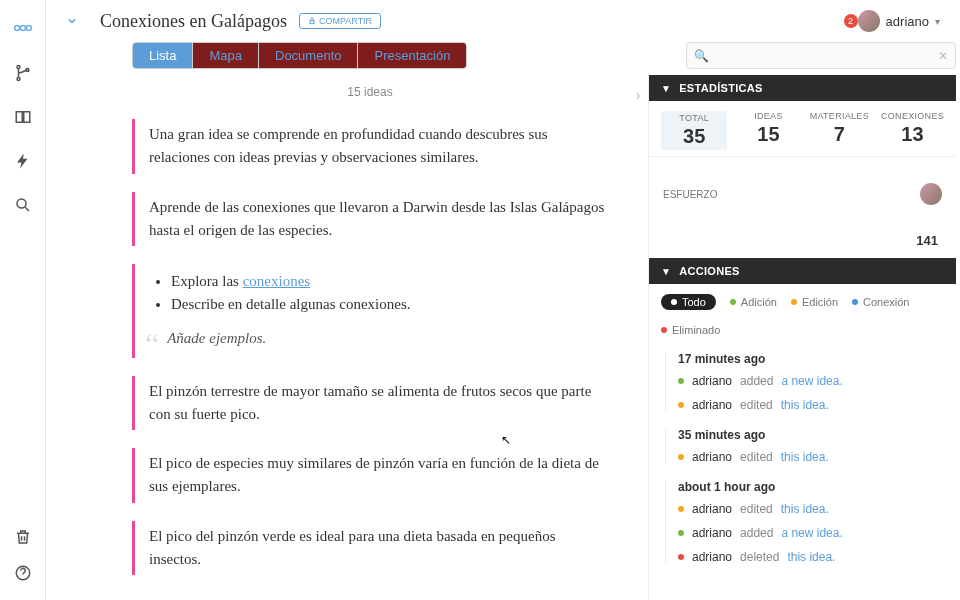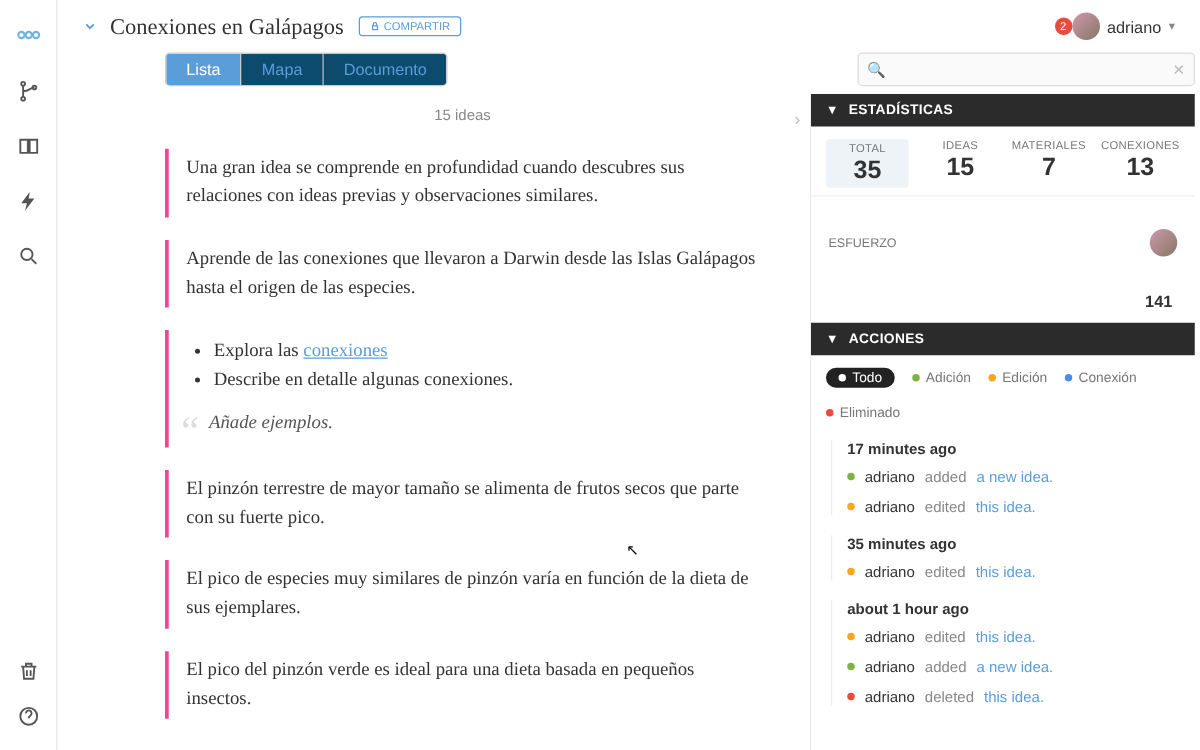--- a/index.html
+++ b/index.html
@@ -12,32 +12,32 @@
 .rail-icon { width: 18px; height: 18px; color: #555; cursor: pointer; }
 .rail-spacer { flex: 1; }
 .rail-bottom { display: flex; flex-direction: column; align-items: center; gap: 18px; padding-bottom: 18px; }
 
 
 .main { flex: 1; display: flex; flex-direction: column; min-width: 0; }
 
 
 .header { display: flex; align-items: center; padding: 10px 20px 4px 20px; }
 .chev { color: #5b9dd9; margin-right: 10px; }
-.title { font-size: 18px; font-weight: 400; color: #333; font-family: Georgia, serif; }
+.title { font-size: 18px; font-weight: 400; color: #333; font-family: Georgia, serif; margin-left: 12px; }
 .share-btn { margin-left: 12px; border: 1px solid #5b9dd9; color: #5b9dd9; background: #fff; font-size: 9px; padding: 2px 8px; border-radius: 3px; display: inline-flex; align-items: center; gap: 3px; cursor: pointer; }
 .header-right { margin-left: auto; display: flex; align-items: center; gap: 6px; }
 .badge-count { background: #e74c3c; color: #fff; font-size: 9px; width: 14px; height: 14px; border-radius: 50%; display: flex; align-items: center; justify-content: center; position: relative; left: 6px; z-index: 2; }
 .avatar-sm { width: 22px; height: 22px; border-radius: 50%; background: linear-gradient(135deg,#c9a,#876); }
 .username { font-size: 13px; color: #333; }
 .chev-sm { color: #888; font-size: 10px; }
 
 
 .toolbar { display: flex; align-items: center; padding: 6px 4px 6px 86px; gap: 0; }
 .tabs { display: inline-flex; border: 1px solid #ccc; border-radius: 4px; overflow: hidden; }
-.tab { padding: 5px 16px; font-size: 13px; color: #5b9dd9; cursor: pointer; border-right: 1px solid #ccc; background: #0c4a6e; }
+.tab { padding: 5px 16px; font-size: 13px; color: #5b9dd9; cursor: pointer; border-right: 1px solid #ccc; background: #7f1d1d; }
 .tab:last-child { border-right: none; }
 .tab.active { background: #5b9dd9; color: #fff; }
 .search-wrap { margin-left: auto; position: relative; width: 270px; }
 .search-input { width: 100%; padding: 5px 26px 5px 26px; border: 1px solid #ddd; border-radius: 4px; font-size: 13px; background: #fafafa; }
 .search-ic { position: absolute; left: 8px; top: 50%; transform: translateY(-50%); color: #bbb; font-size: 12px; }
 .clear-ic { position: absolute; right: 8px; top: 50%; transform: translateY(-50%); color: #bbb; font-size: 12px; cursor: pointer; }
 
 
 .content-row { flex: 1; display: flex; min-height: 0; }
 
@@ -151,20 +151,21 @@
         <span class="username">adriano</span>
         <span class="chev-sm">▾</span>
       </div>
     </div>
 
     <div class="toolbar">
       <div class="tabs">
         <div class="tab active">Lista</div>
         <div class="tab">Mapa</div>
         <div class="tab">Documento</div>
+        <div class="tab">Presentación</div>
       </div>
       <div class="search-wrap">
         <span class="search-ic">🔍</span>
         <input class="search-input" placeholder="" style="">
         <span class="clear-ic">✕</span>
       </div>
     </div>
 
     <div class="content-row">
 

